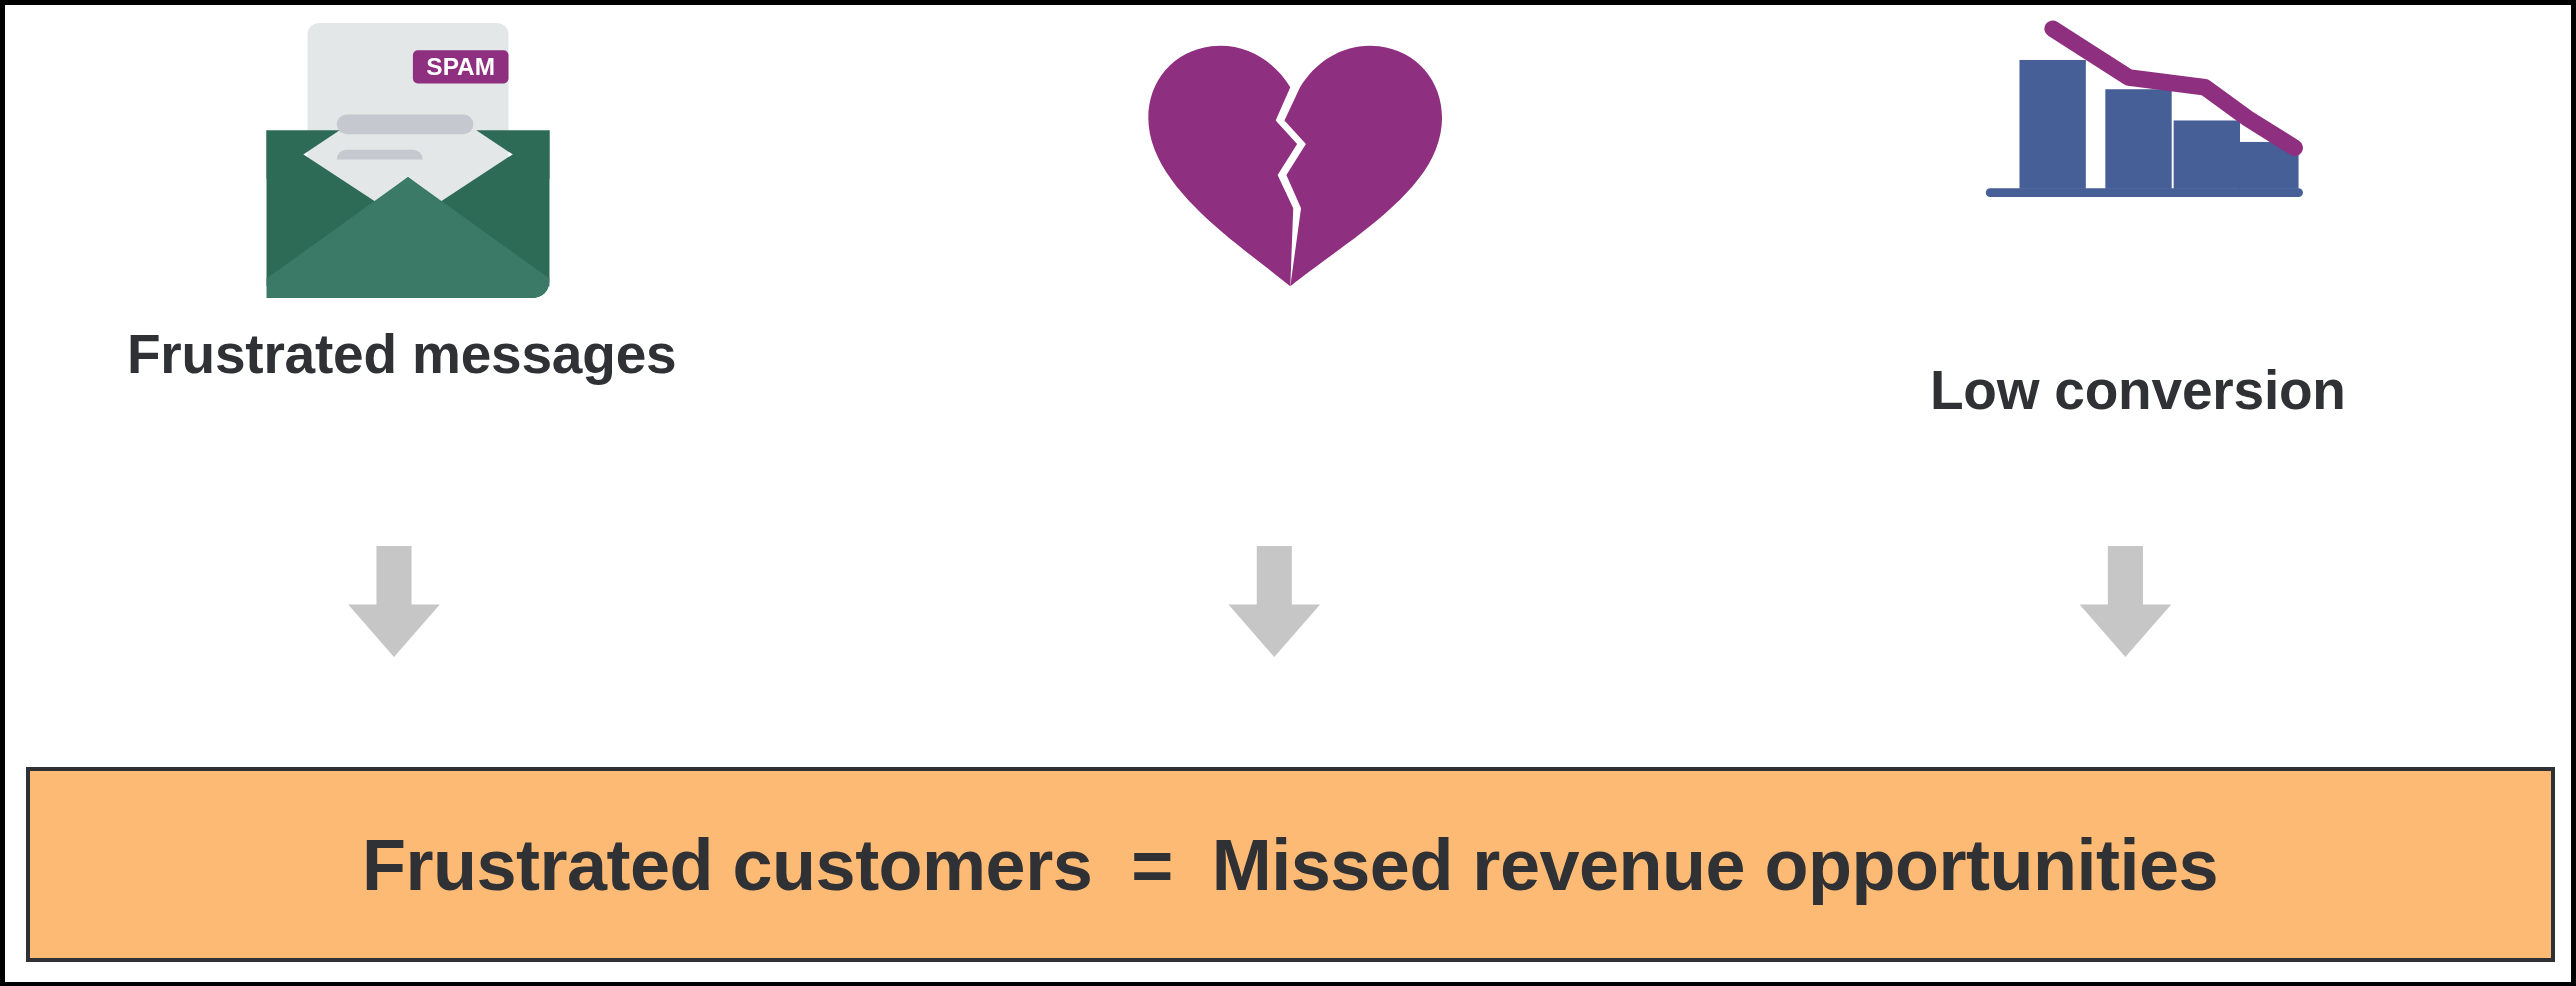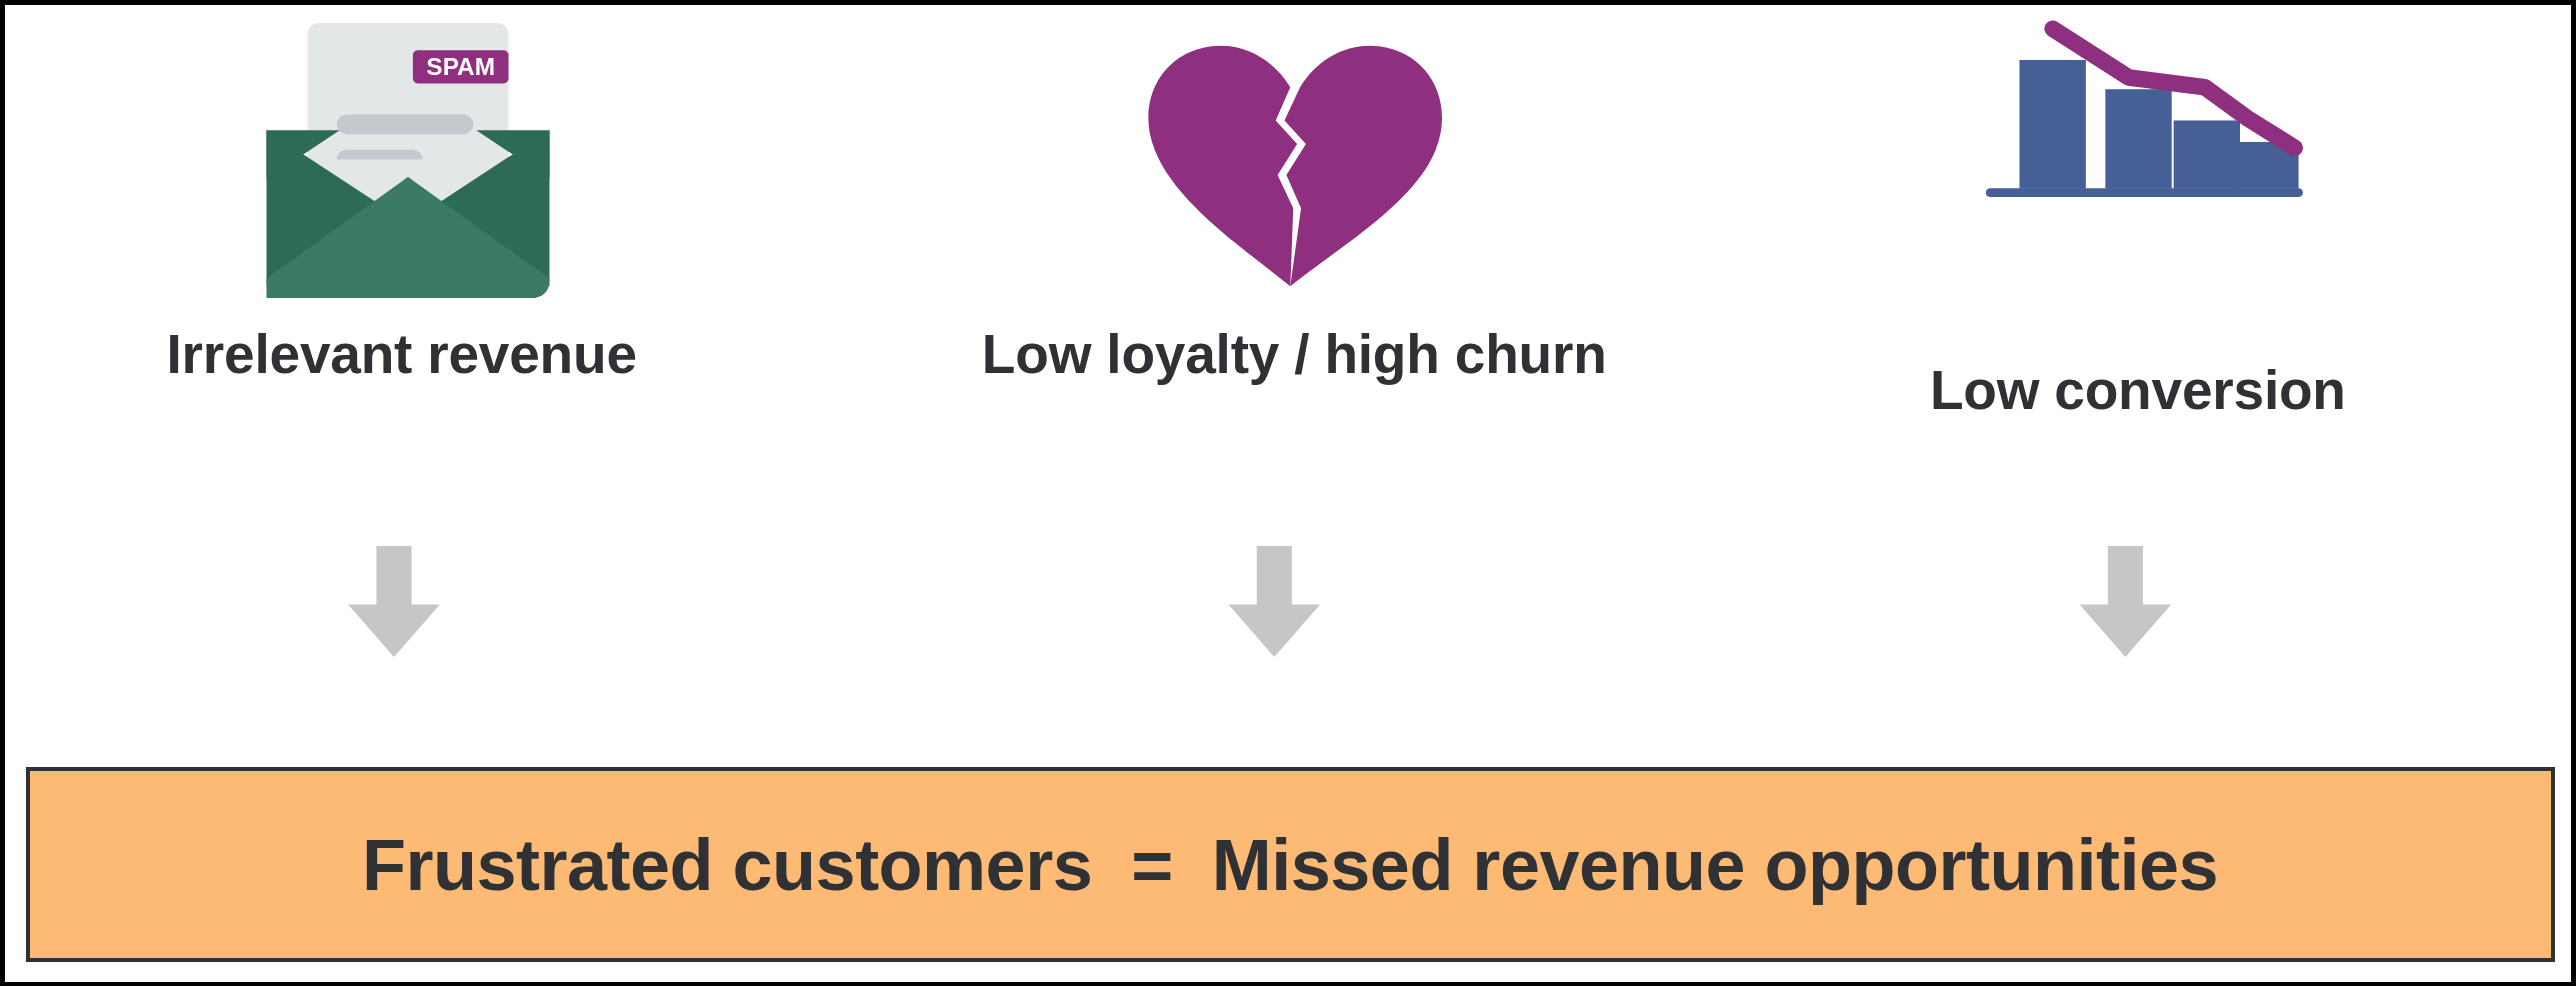--- a/index.html
+++ b/index.html
@@ -128,21 +128,21 @@
 
           <path d="M20 120 L20 272 Q20 292 40 292 L290 292 Q310 292 310 272 L310 120
                    L165 215 Z" fill="#2e6b57"></path>
           <path d="M20 120 L95 120 L20 170 Z" fill="#2e6b57"></path>
           <path d="M310 120 L235 120 L310 170 Z" fill="#2e6b57"></path>
 
           <path d="M20 292 Q20 292 20 272 L165 168 L310 272 Q310 292 290 292 Z" fill="#3a7a66"></path>
           <path d="M20 280 L165 168 L310 280 L310 272 Q310 292 290 292 L40 292 Q20 292 20 272 Z" fill="#3a7a66"></path>
         </svg>
       </div>
-      <div class="col-label">Irrelevant revenue</div>
+      <div class="col-label">Frustrated messages</div>
     </div>
 
     <div class="column col-2">
       <div class="icon-slot">
         <svg width="322" height="293" viewBox="0 0 330 300">
 
           <path d="M165 280
                    C 120 243, 48 196, 26 140
                    C 6 90, 34 40, 84 34
                    C 118 30, 148 48, 165 76
@@ -157,21 +157,20 @@
                    L 161 166
                    L 181 134
                    L 159 110
                    L 175 76
                    C 192 48, 222 30, 256 34
                    C 306 40, 334 90, 314 140
                    C 292 196, 210 243, 165 280
                    Z" fill="#8e2f80"></path>
         </svg>
       </div>
-      <div class="col-label">Low loyalty / high churn</div>
     </div>
 
     <div class="column col-3">
       <div class="icon-slot">
         <svg width="322" height="293" viewBox="0 0 330 300">
 
           <rect x="38" y="48" width="68" height="132" fill="#465f96"></rect>
           <rect x="126" y="78" width="68" height="102" fill="#465f96"></rect>
           <rect x="196" y="110" width="68" height="70" fill="#465f96"></rect>
           <rect x="262" y="132" width="62" height="48" fill="#465f96"></rect>

